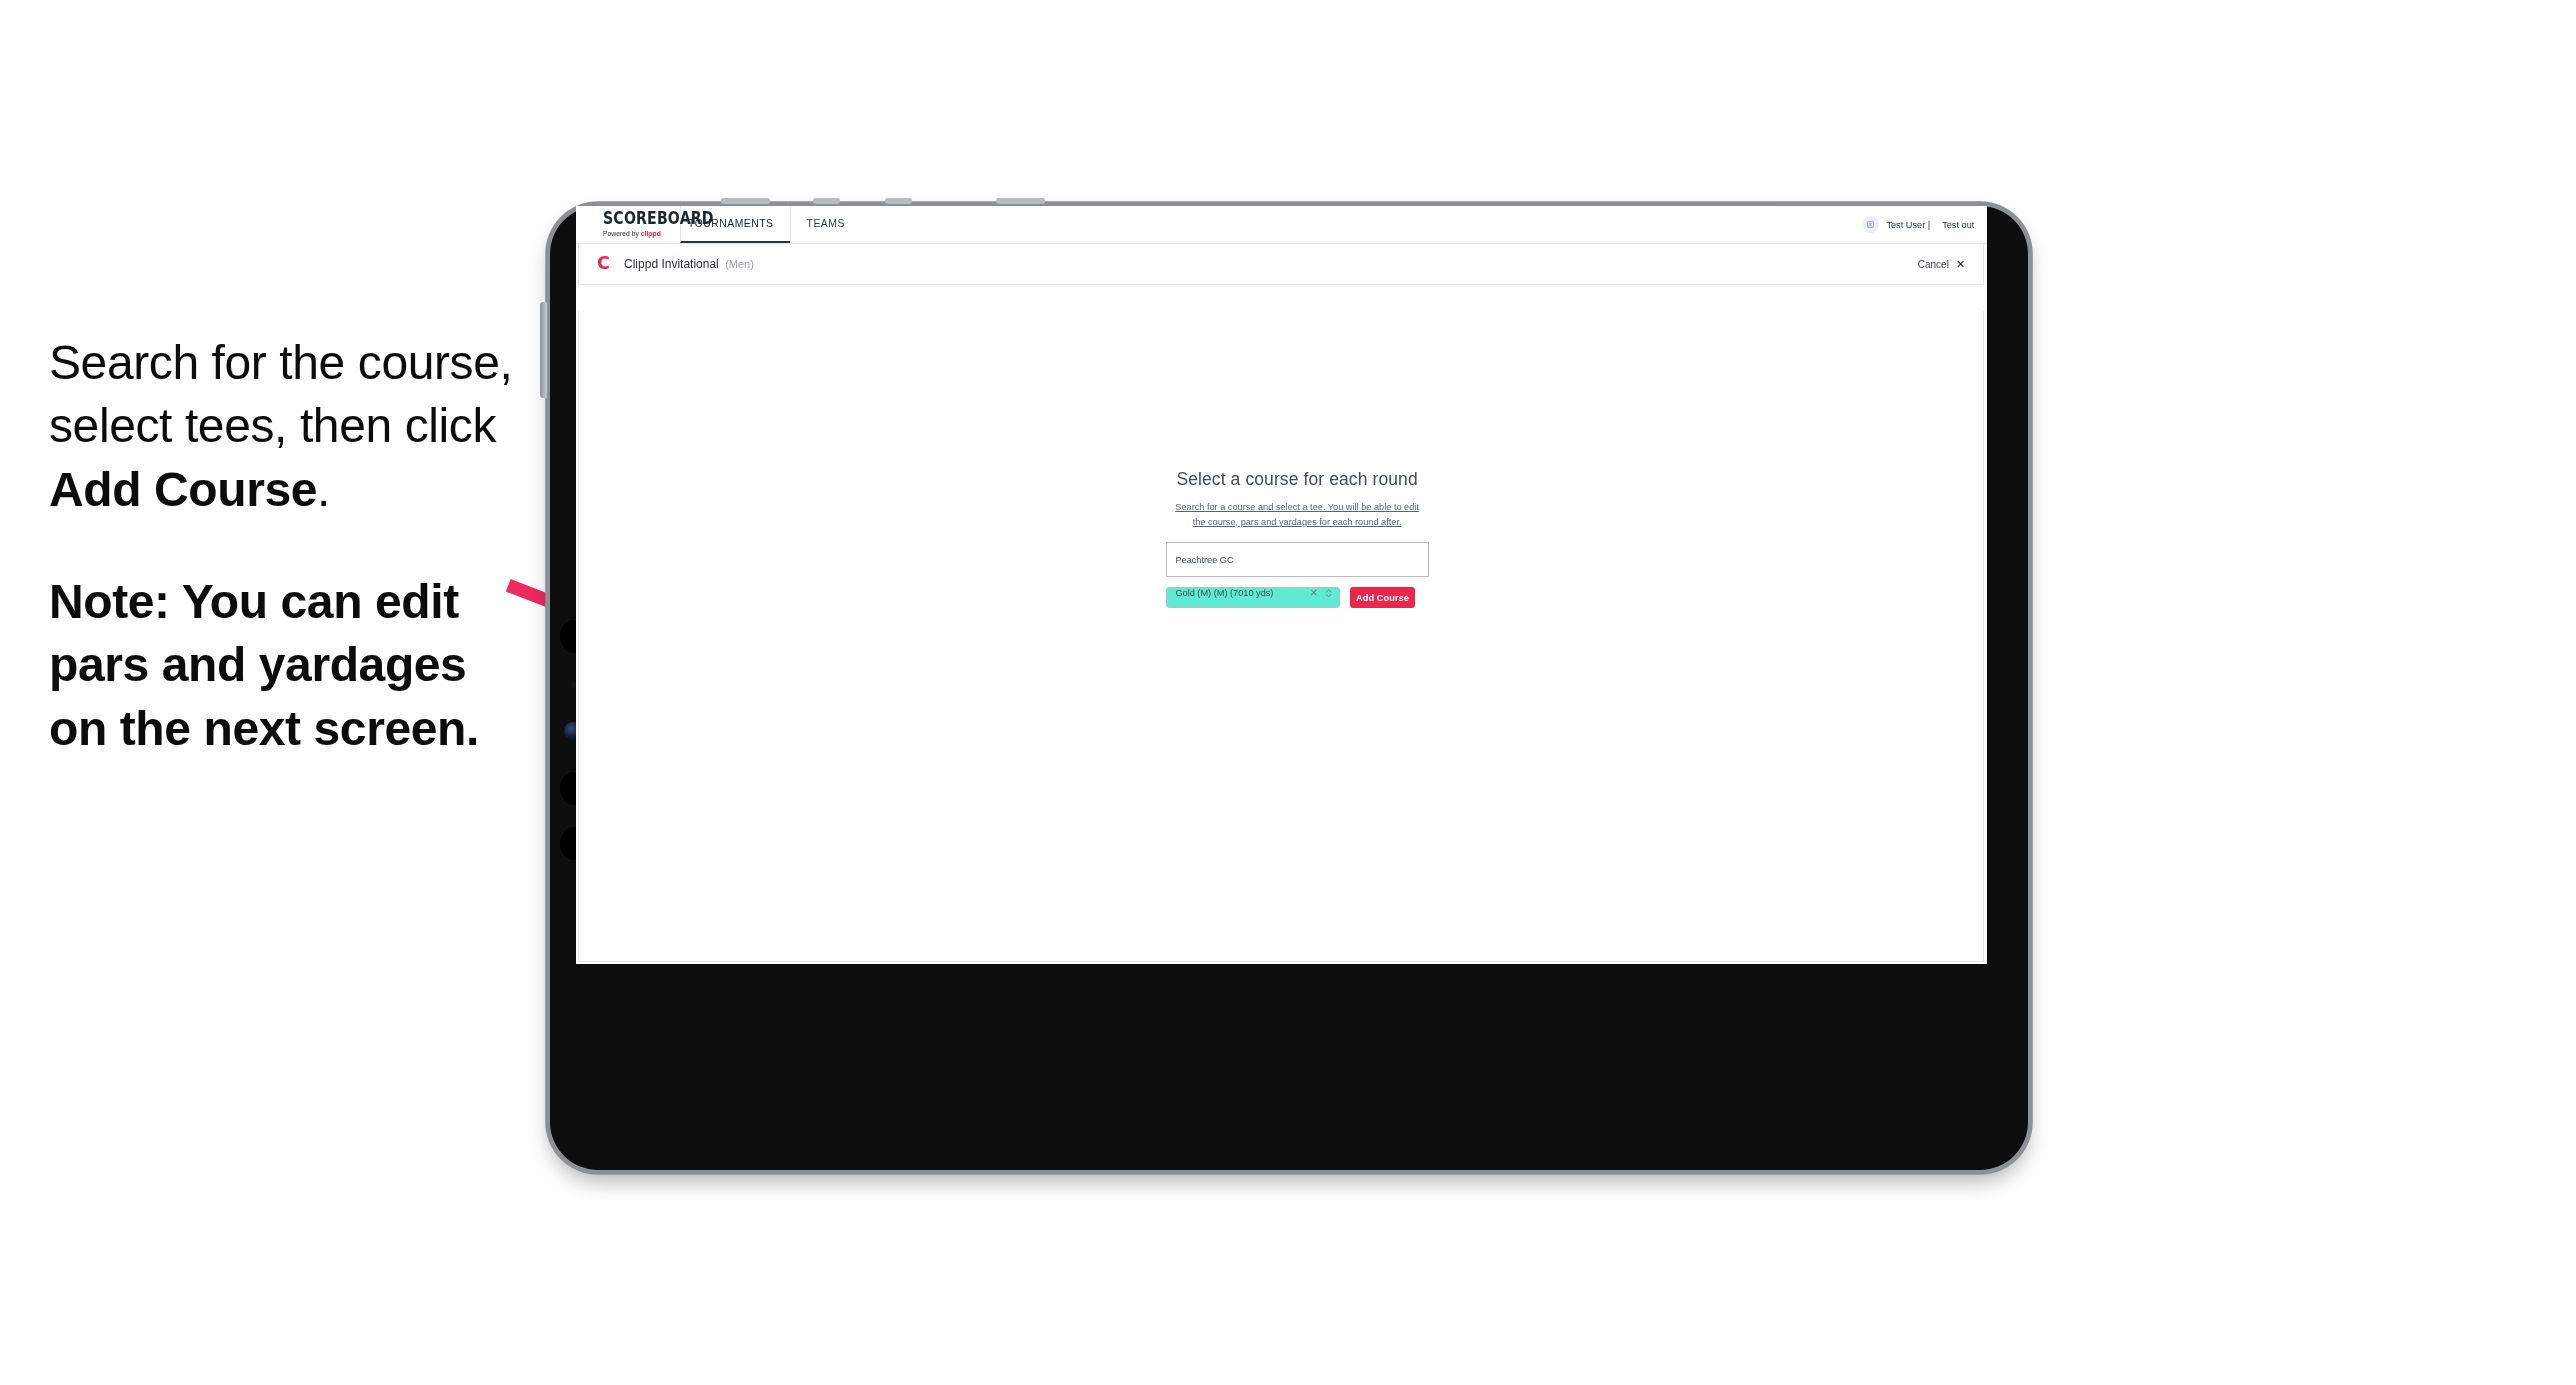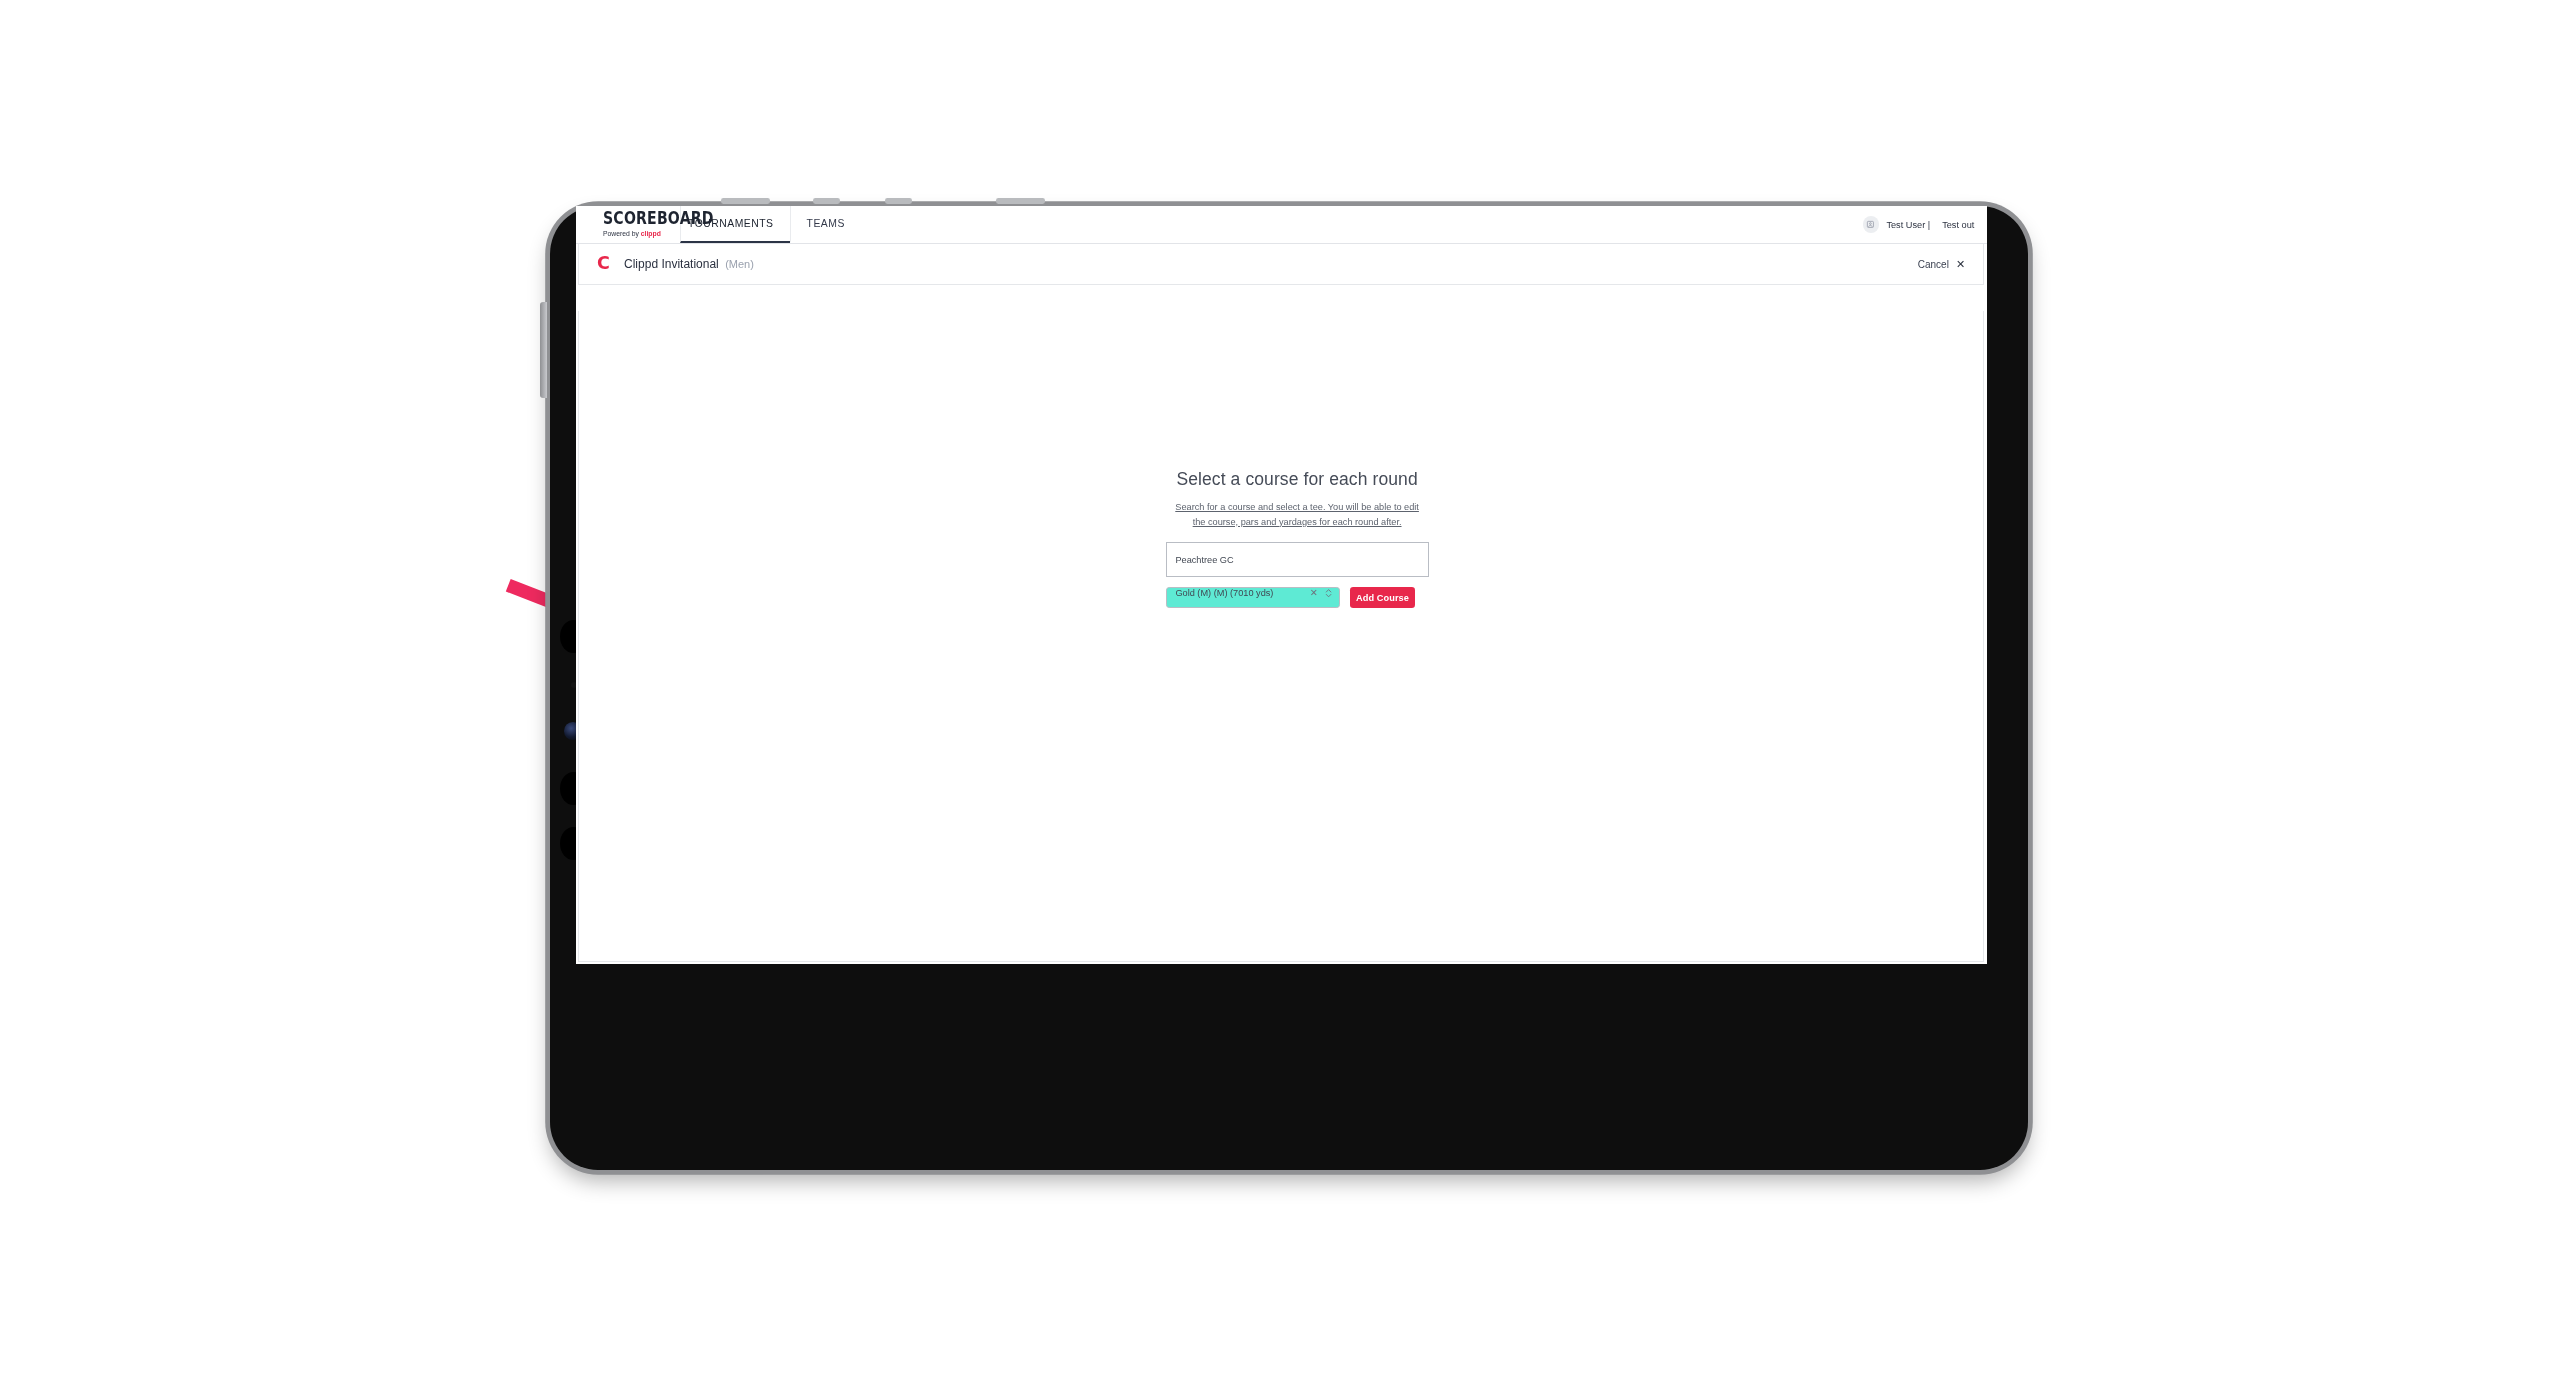--- a/index.html
+++ b/index.html
@@ -171,20 +171,24 @@
     flex:0 0 65px; background:#e8274b; border-radius:3.2px; color:#fff;
     display:flex; align-items:center; justify-content:center;
     font-size:9.2px; font-weight:bold; letter-spacing:0.1px;
   }
 </style>
 </head>
 <body>
 
 <div id="stage">
 
+  <div class="annotation">
+    <div class="para"><span>Search for the course, select tees, then click </span><b>Add Course</b><span>.</span></div>
+    <div class="para note">Note: You can edit pars and yardages on the next screen.</div>
+  </div>
 
   <svg id="arrow" viewBox="0 0 760 340">
     <line x1="38" y1="44" x2="675" y2="292" stroke="#EE2A5F" stroke-width="17" stroke-linecap="butt"></line>
     <polygon points="688,250 726,322 652,312" fill="#EE2A5F"></polygon>
   </svg>
 
   <div id="tablet">
     <div class="nub n1"></div>
     <div class="nub n2"></div>
     <div class="nub n3"></div>

